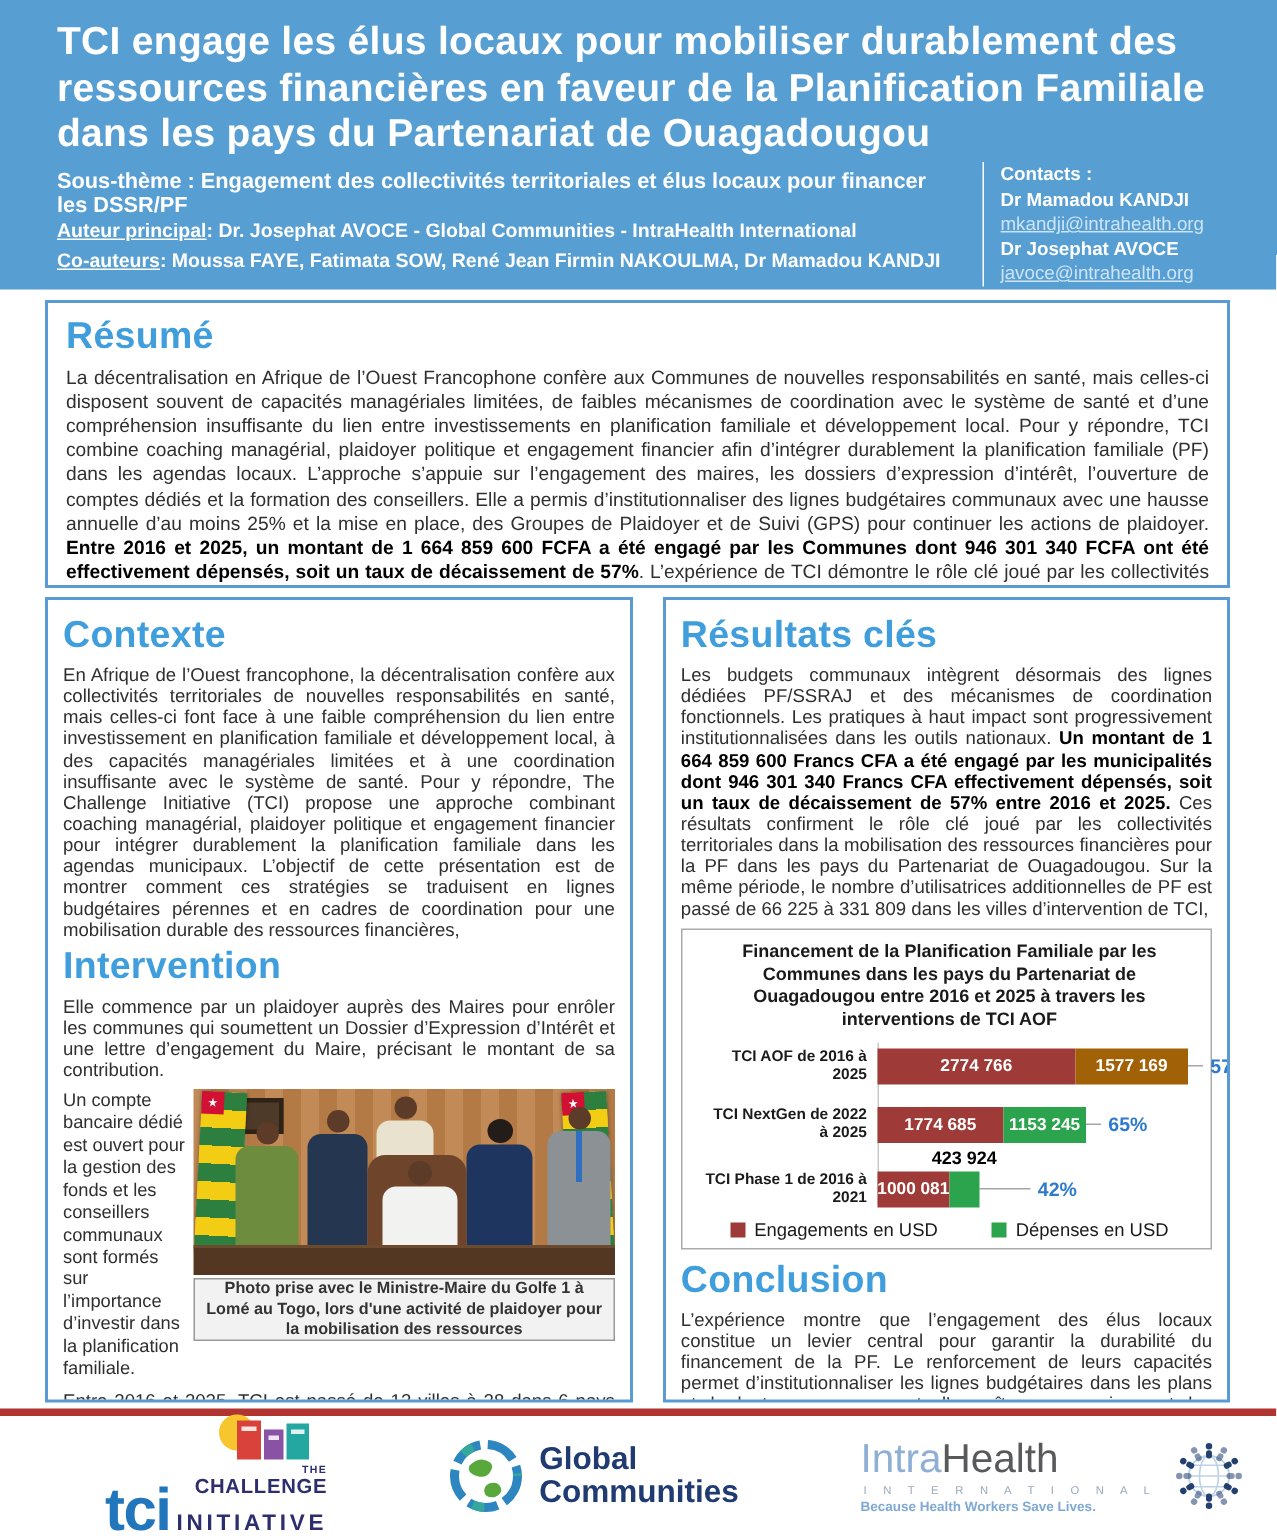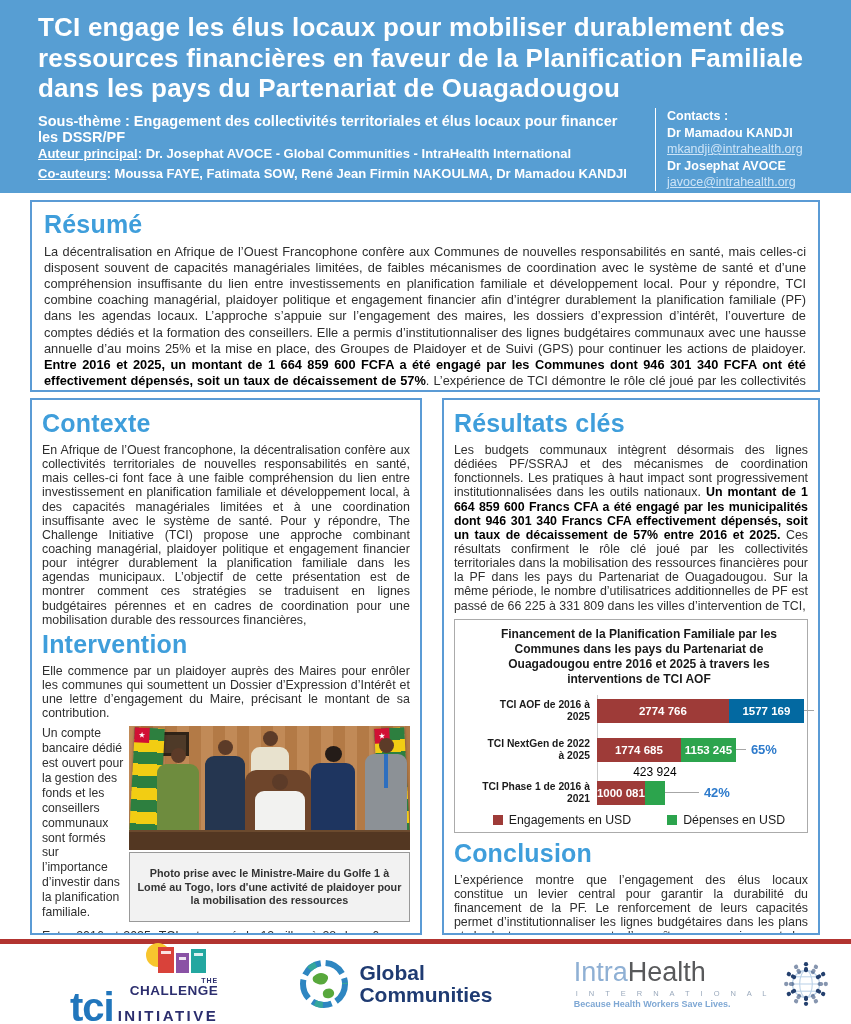--- a/index.html
+++ b/index.html
@@ -56,33 +56,33 @@
   .person .torso{border-radius:9px 9px 0 0;}
   .p1{left:28px;top:22px;} .p1 .torso{width:42px;height:88px;background:#6E8C3E;}
   .p2{left:76px;top:14px;} .p2 .torso{width:40px;height:96px;background:#253650;}
   .p3{left:122px;top:5px;} .p3 .torso{width:38px;height:60px;background:#E8E2CE;}
   .p4{left:182px;top:20px;} .p4 .head{width:17px;height:16px;background:#241C18;} .p4 .torso{width:44px;height:90px;background:#1E3560;}
   .p5{left:236px;top:12px;} .p5 .torso{width:42px;height:98px;background:#8C9196;position:relative;}
   .p5 .torso::after{content:"";position:absolute;left:19px;top:0;width:4px;height:34px;background:#2E6FBF;}
   .chair{position:absolute;left:116px;top:44px;width:66px;height:66px;background:#6E452B;border-radius:12px 12px 0 0;}
   .seated{left:126px;top:48px;} .seated .head{width:16px;height:16px;} .seated .torso{width:50px;height:40px;background:#F2F2F0;}
   .desk{position:absolute;left:0;bottom:0;width:100%;height:20px;background:#533722;border-top:2px solid #6B4A2E;}
-  .photo-fig figcaption{margin-top:2px;border:1px solid #999;background:#F2F2F2;color:#333;font-size:10.8px;font-weight:bold;line-height:1.22;text-align:center;padding:14px 5px;}
-
-  
-  .chart{border:1.5px solid #ABABAB;background:#fff;padding:7px 8px 5px 24px;margin:6px 0 6px 0;}
+  .photo-fig figcaption{margin-top:2px;border:1px solid #999;background:#F2F2F2;color:#333;font-size:10.8px;font-weight:bold;line-height:1.22;text-align:center;padding:0 5px;}
+
+  
+  .chart{border:1.5px solid #ABABAB;background:#fff;padding:7px 8px 5px 12px;margin:6px 0 6px 0;}
   .chart-title{font-size:12px;font-weight:bold;color:#1A1A1A;text-align:center;line-height:1.25;margin-bottom:12px;}
   #chart-rows{position:relative;}
   #chart-rows::before{content:"";position:absolute;left:118px;top:-4px;bottom:2px;width:1px;background:#C9C9C9;}
   .c-row{display:flex;align-items:center;margin-bottom:15px;position:relative;}
   .c-row.has-above{margin-top:19px;margin-bottom:8px;}
   .c-lab{width:118px;flex:none;font-size:10.3px;font-weight:bold;color:#1A1A1A;text-align:right;padding-right:7px;line-height:1.1;}
   .c-bars{display:flex;position:relative;}
   .c-seg{height:24px;display:flex;align-items:center;justify-content:center;color:#fff;font-weight:bold;font-size:11.5px;white-space:nowrap;}
-  .c-above{position:absolute;top:-16px;transform:translateX(-50%);font-size:12px;font-weight:normal;color:#000;white-space:nowrap;}
+  .c-above{position:absolute;top:-16px;transform:translateX(-50%);font-size:12px;font-weight:bold;color:#000;white-space:nowrap;}
   .c-conn{height:1.5px;background:#A6A6A6;flex:none;}
   .c-pct{font-size:13px;font-weight:bold;margin-left:5px;}
   .legend{display:flex;justify-content:center;gap:36px;margin-top:2px;}
   .legend .l-item{display:flex;align-items:center;gap:6px;font-size:12.3px;color:#1A1A1A;}
   .legend .sw{width:10px;height:10px;flex:none;}
 
   
   .red-rule{position:absolute;left:0;top:939px;width:851px;height:5px;background:var(--red-rule);}
   .footer{position:absolute;left:0;top:944px;width:851px;height:80px;background:#fff;display:flex;align-items:center;justify-content:space-between;padding:0 18px 0 70px;}
 
@@ -186,21 +186,21 @@
       <h2>Résultats clés</h2>
       <p class="jt"><span>Les budgets communaux intègrent désormais des lignes dédiées PF/SSRAJ et des mécanismes de coordination fonctionnels. Les pratiques à haut impact sont progressivement institutionnalisées dans les outils nationaux. </span><strong>Un montant de 1 664 859 600 Francs CFA a été engagé par les municipalités dont 946 301 340 Francs CFA effectivement dépensés, soit un taux de décaissement de 57% entre 2016 et 2025.</strong><span> Ces résultats confirment le rôle clé joué par les collectivités territoriales dans la mobilisation des ressources financières pour la PF dans les pays du Partenariat de Ouagadougou. Sur la même période, le nombre d’utilisatrices additionnelles de PF est passé de 66 225 à 331 809 dans les villes d’intervention de TCI,</span></p>
 
       <div class="chart">
         <div class="chart-title">Financement de la Planification Familiale par les Communes dans les pays du Partenariat de Ouagadougou entre 2016 et 2025 à travers les interventions de TCI AOF</div>
         <div id="chart-rows">
             <div class="c-row">
               <div class="c-lab">TCI AOF de 2016 à 2025</div>
               <div class="c-bars">
                 <div class="c-seg" style="width: 132px; background: rgb(158, 59, 56);">2774 766</div>
-                <div class="c-seg" style="width: 75px; background: #0369a1;">1577 169</div>
+                <div class="c-seg" style="width: 75px; background: #a16207;">1577 169</div>
               </div>
               <div class="c-conn" style="width: 10px;"></div>
               <div class="c-pct" style="color: rgb(46, 123, 204);">57%</div>
             </div>
             <div class="c-row">
               <div class="c-lab">TCI NextGen de 2022 à 2025</div>
               <div class="c-bars">
                 <div class="c-seg" style="width: 84px; background: rgb(158, 59, 56);">1774 685</div>
                 <div class="c-seg" style="width: 55px; background: rgb(44, 164, 77);">1153 245</div>
               </div>

